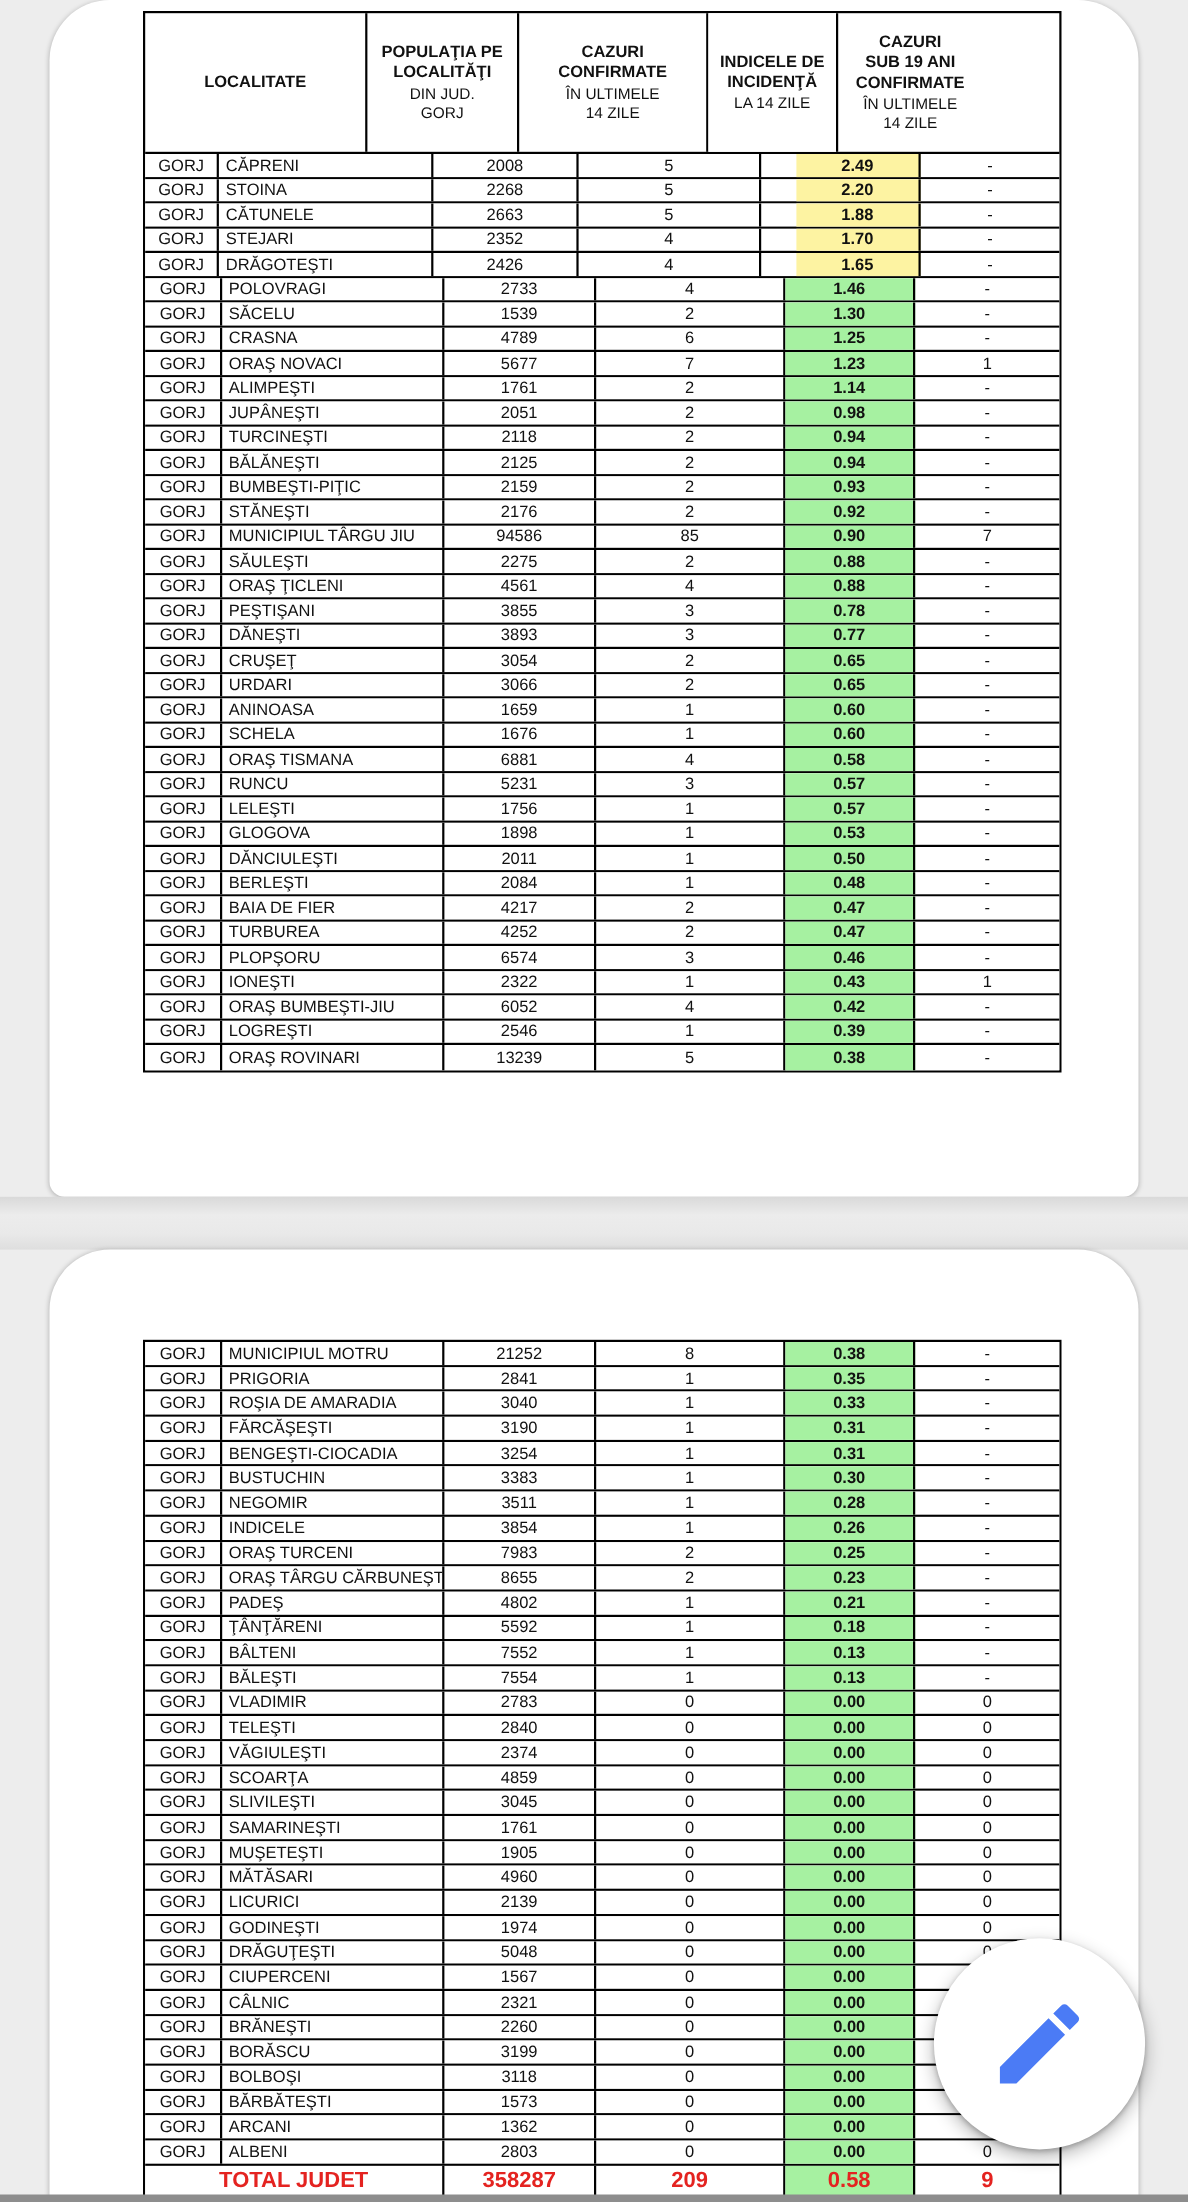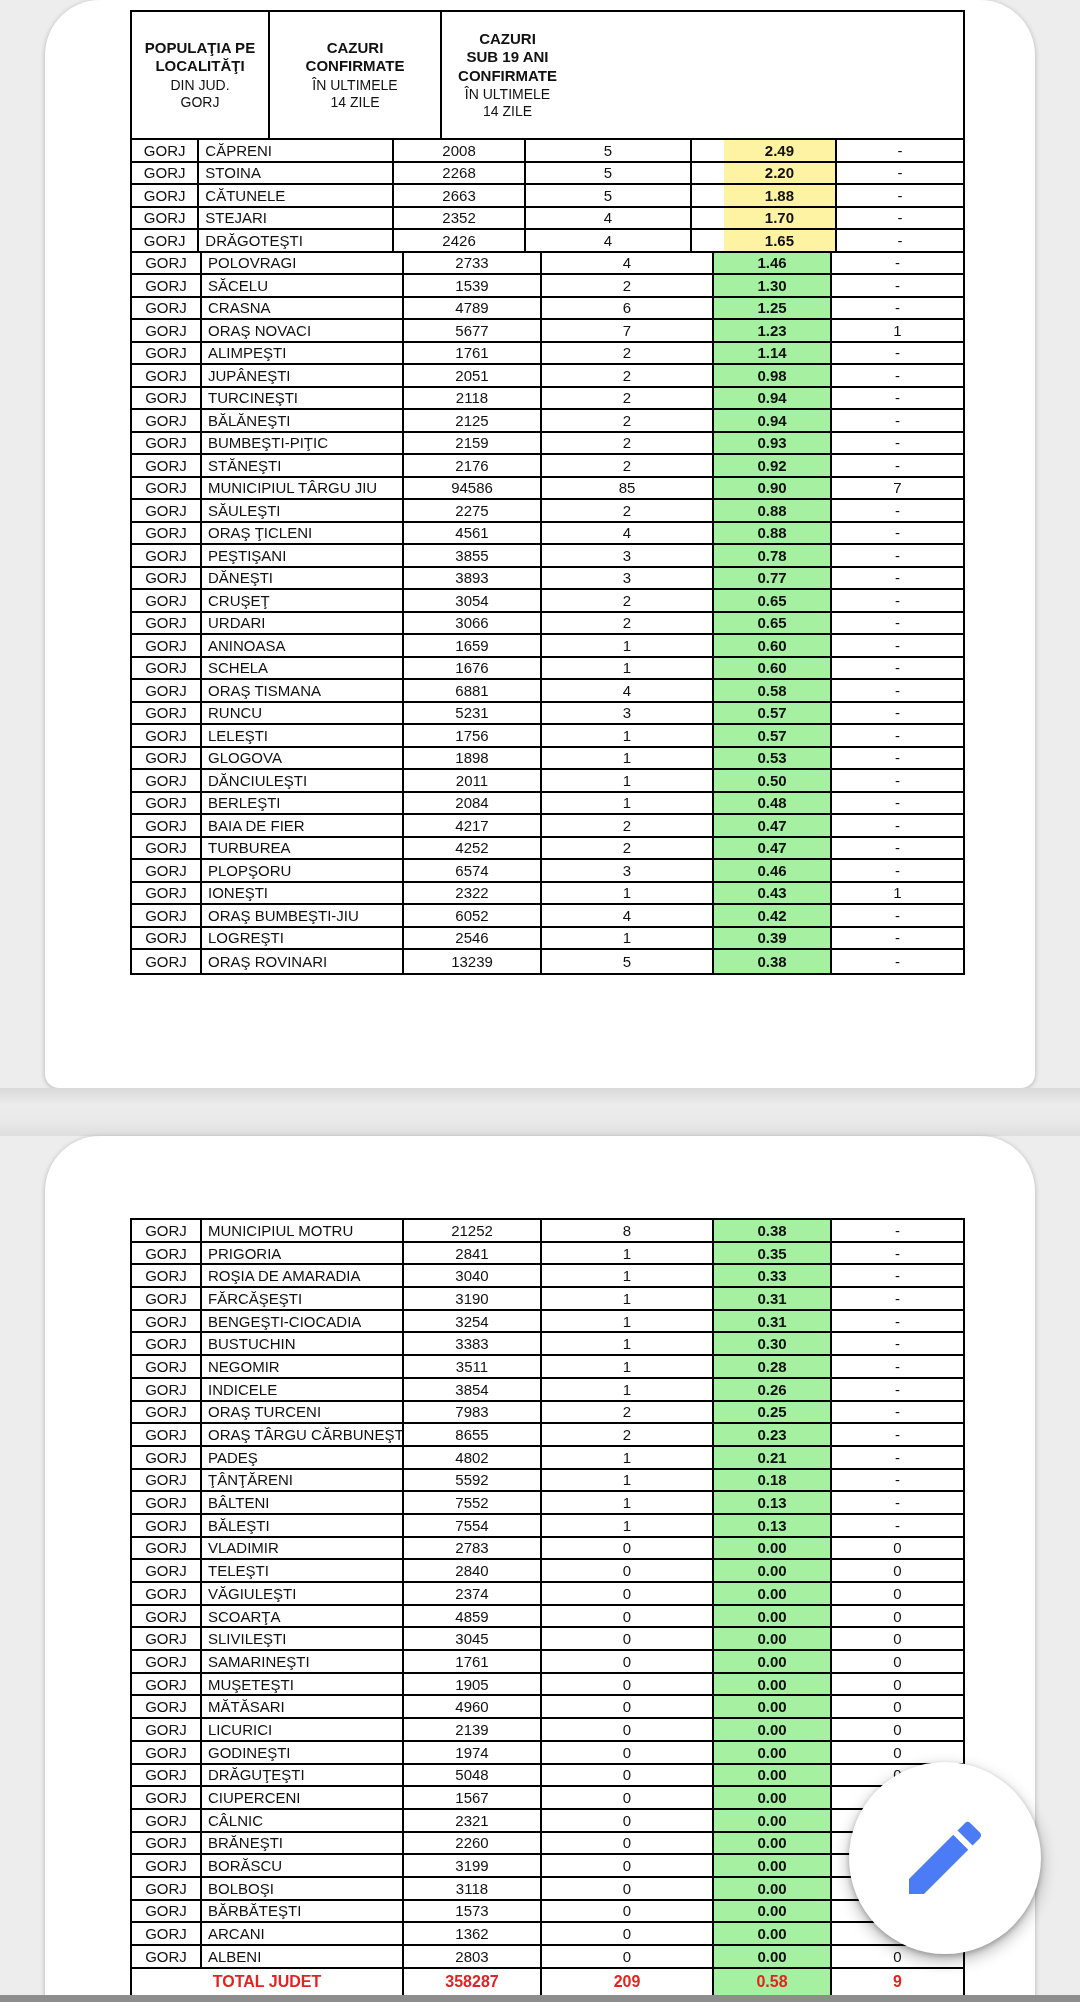--- a/index.html
+++ b/index.html
@@ -48,48 +48,56 @@
   }
   .c-judet{width:70px;}
   .c-loc{width:202px;justify-content:flex-start;padding-left:6px;}
   .c-pop{width:138px;}
   .c-caz{width:172px;}
   .c-inc{width:118px;font-weight:700;}
   .c-u19{width:131px;border-right:none;}
   .inc-yellow{background:var(--yellow,#fdf3a2);margin-left:32px;}
   .inc-green{background:var(--green,#a6f1a1);}
   .total-row{height:27px;border-bottom:none;}
-  .total-row .cell{font-weight:700;color:var(--red,#e42320);font-size:16px;}
+  .total-row .cell{font-weight:700;color:var(--red,#e42320);font-size:20px;}
   .c-total-label{width:272px;}
   
   .fab{
     position:absolute;left:849px;top:1762px;width:192px;height:192px;
     background:#ffffff;border-radius:50%;z-index:10;border:none;padding:0;
     box-shadow:0 6px 16px rgba(0,0,0,0.30),0 2px 5px rgba(0,0,0,0.22);
     display:flex;align-items:center;justify-content:center;cursor:pointer;
   }
   .fab svg{width:96px;height:96px;fill:var(--blue,#4b7bf5);}
 </style>
 </head>
 <body>
 
 <div class="page" id="page1">
   <div class="tbl" id="tbl1">
     <div class="thead">
+      <div class="hcell c-loc" style="justify-content:center;padding-left:0;">
+          <span class="h-title">LOCALITATE</span>
+        </div>
       <div class="hcell c-pop">
           <span class="h-title">POPULAŢIA PE
 LOCALITĂŢI</span>
           <span class="h-sub">DIN JUD.
 GORJ</span>
         </div>
       <div class="hcell c-caz">
           <span class="h-title">CAZURI
 CONFIRMATE</span>
           <span class="h-sub">ÎN ULTIMELE
 14 ZILE</span>
+        </div>
+      <div class="hcell c-inc" style="background:#fff;">
+          <span class="h-title">INDICELE DE
+INCIDENŢĂ</span>
+          <span class="h-sub">LA 14 ZILE</span>
         </div>
       <div class="hcell c-u19">
           <span class="h-title">CAZURI
 SUB 19 ANI
 CONFIRMATE</span>
           <span class="h-sub">ÎN ULTIMELE
 14 ZILE</span>
         </div>
     </div>
     <div id="rows1">

